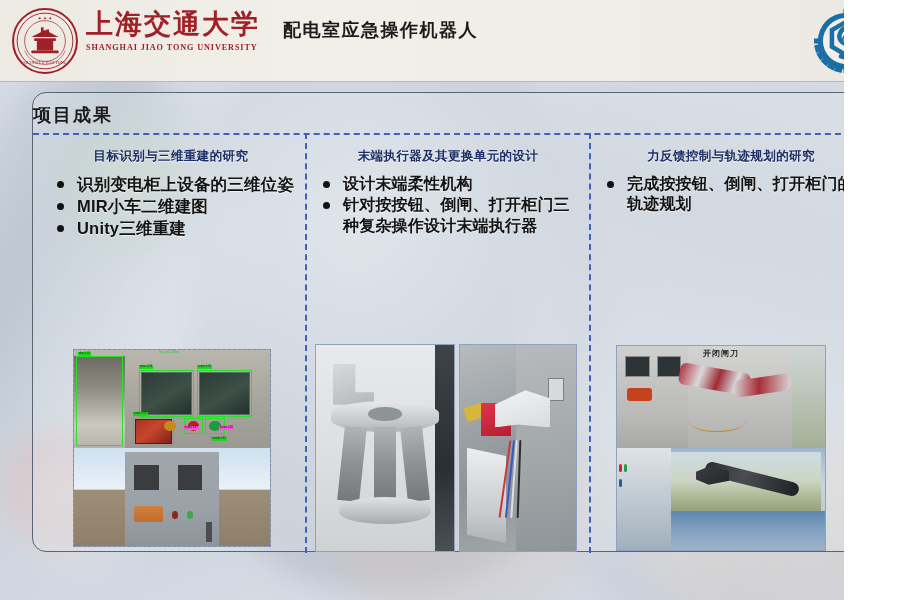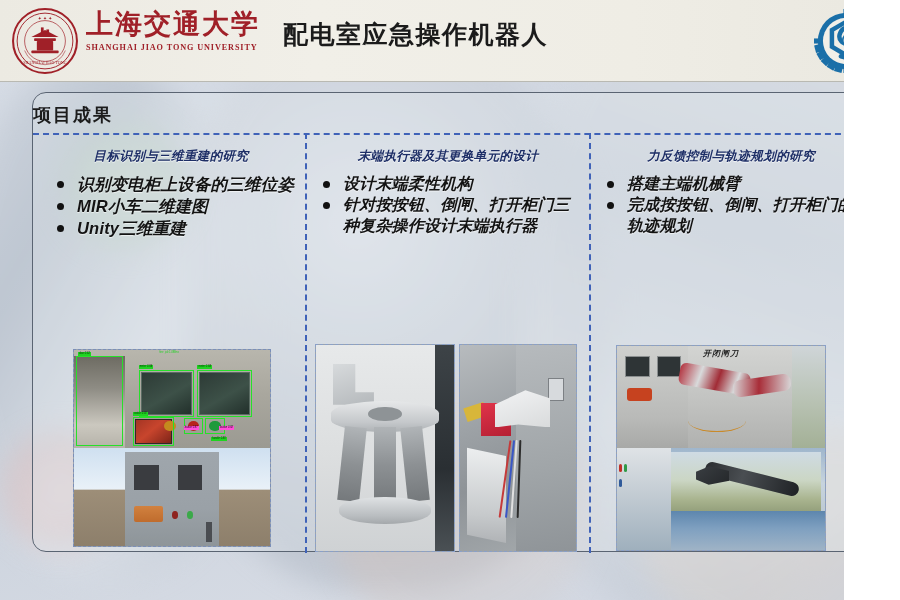--- a/index.html
+++ b/index.html
@@ -41,21 +41,21 @@
   #header {
     position:absolute; left:0; top:0; width:900px; height:82px;
     background: linear-gradient(90deg,#eceae2 0%, #f1efe8 35%, #efede5 70%, #eae8e0 100%);
     border-bottom:1px solid #b9b9b2;
     display:flex; align-items:center; z-index:5;
   }
   #sjtu-logo { position:absolute; left:11px; top:7px; width:68px; height:68px; }
   #sjtu-wordmark { position:absolute; left:86px; top:10px; width:190px; height:62px; }
   #slide-title {
     position:absolute; left:283px; top:18px;
-    font-size:25px; font-weight:bold; color:#1b1b1b;
+    font-size:18px; font-weight:bold; color:#1b1b1b;
     letter-spacing:1.5px; white-space:nowrap;
   }
   #lab-logo { position:absolute; right:22px; top:9px; width:64px; height:64px; }
 
   
   #frame {
     position:absolute; left:32px; top:92px; width:838px; height:460px;
     border:1.6px solid #5a6472; border-radius:14px;
     background: rgba(230,234,240,0.30);
     z-index:4;
@@ -70,21 +70,21 @@
     border-top:2.2px dashed #3f62b8;
   }
   .vdash {
     position:absolute; top:40px; width:0; height:420px;
     border-left:2.2px dashed #3f62b8;
   }
   .vdash.v1 { left:272px; }
   .vdash.v2 { left:556px; }
 
   
-  .col { position:absolute; top:46px; height:414px;font-style:italic; }
+  .col { position:absolute; top:46px; height:414px; }
   .col.c1 { left:4px;   width:268px; }
   .col.c2 { left:274px; width:282px; }
   .col.c3 { left:558px; width:280px; }
 
   .col-head {
     text-align:center; font-size:12.5px; font-weight:bold;
     color:#1d2e66; letter-spacing:.4px; margin-top:9px;
     text-shadow:0 1px 1px rgba(255,255,255,.8);
   }
   ul.bullets {
@@ -471,21 +471,20 @@
         <div class="wire w1"></div>
         <div class="wire w2"></div>
         <div class="wire w3"></div>
         <div class="wire w4"></div>
       </div>
     </div>
 
     <div class="col c3">
       <div class="col-head">力反馈控制与轨迹规划的研究</div>
       <ul class="bullets">
-        <li>搭建主端机械臂</li>
         <li>完成按按钮、倒闸、打开柜门的轨迹规划</li>
       </ul>
 
       <div class="photo" id="ph4">
         <div class="top">
           <div class="cab"></div>
           <div class="gauge g1"></div>
           <div class="gauge g2"></div>
           <div class="knob"></div>
           <div class="grass"></div>

